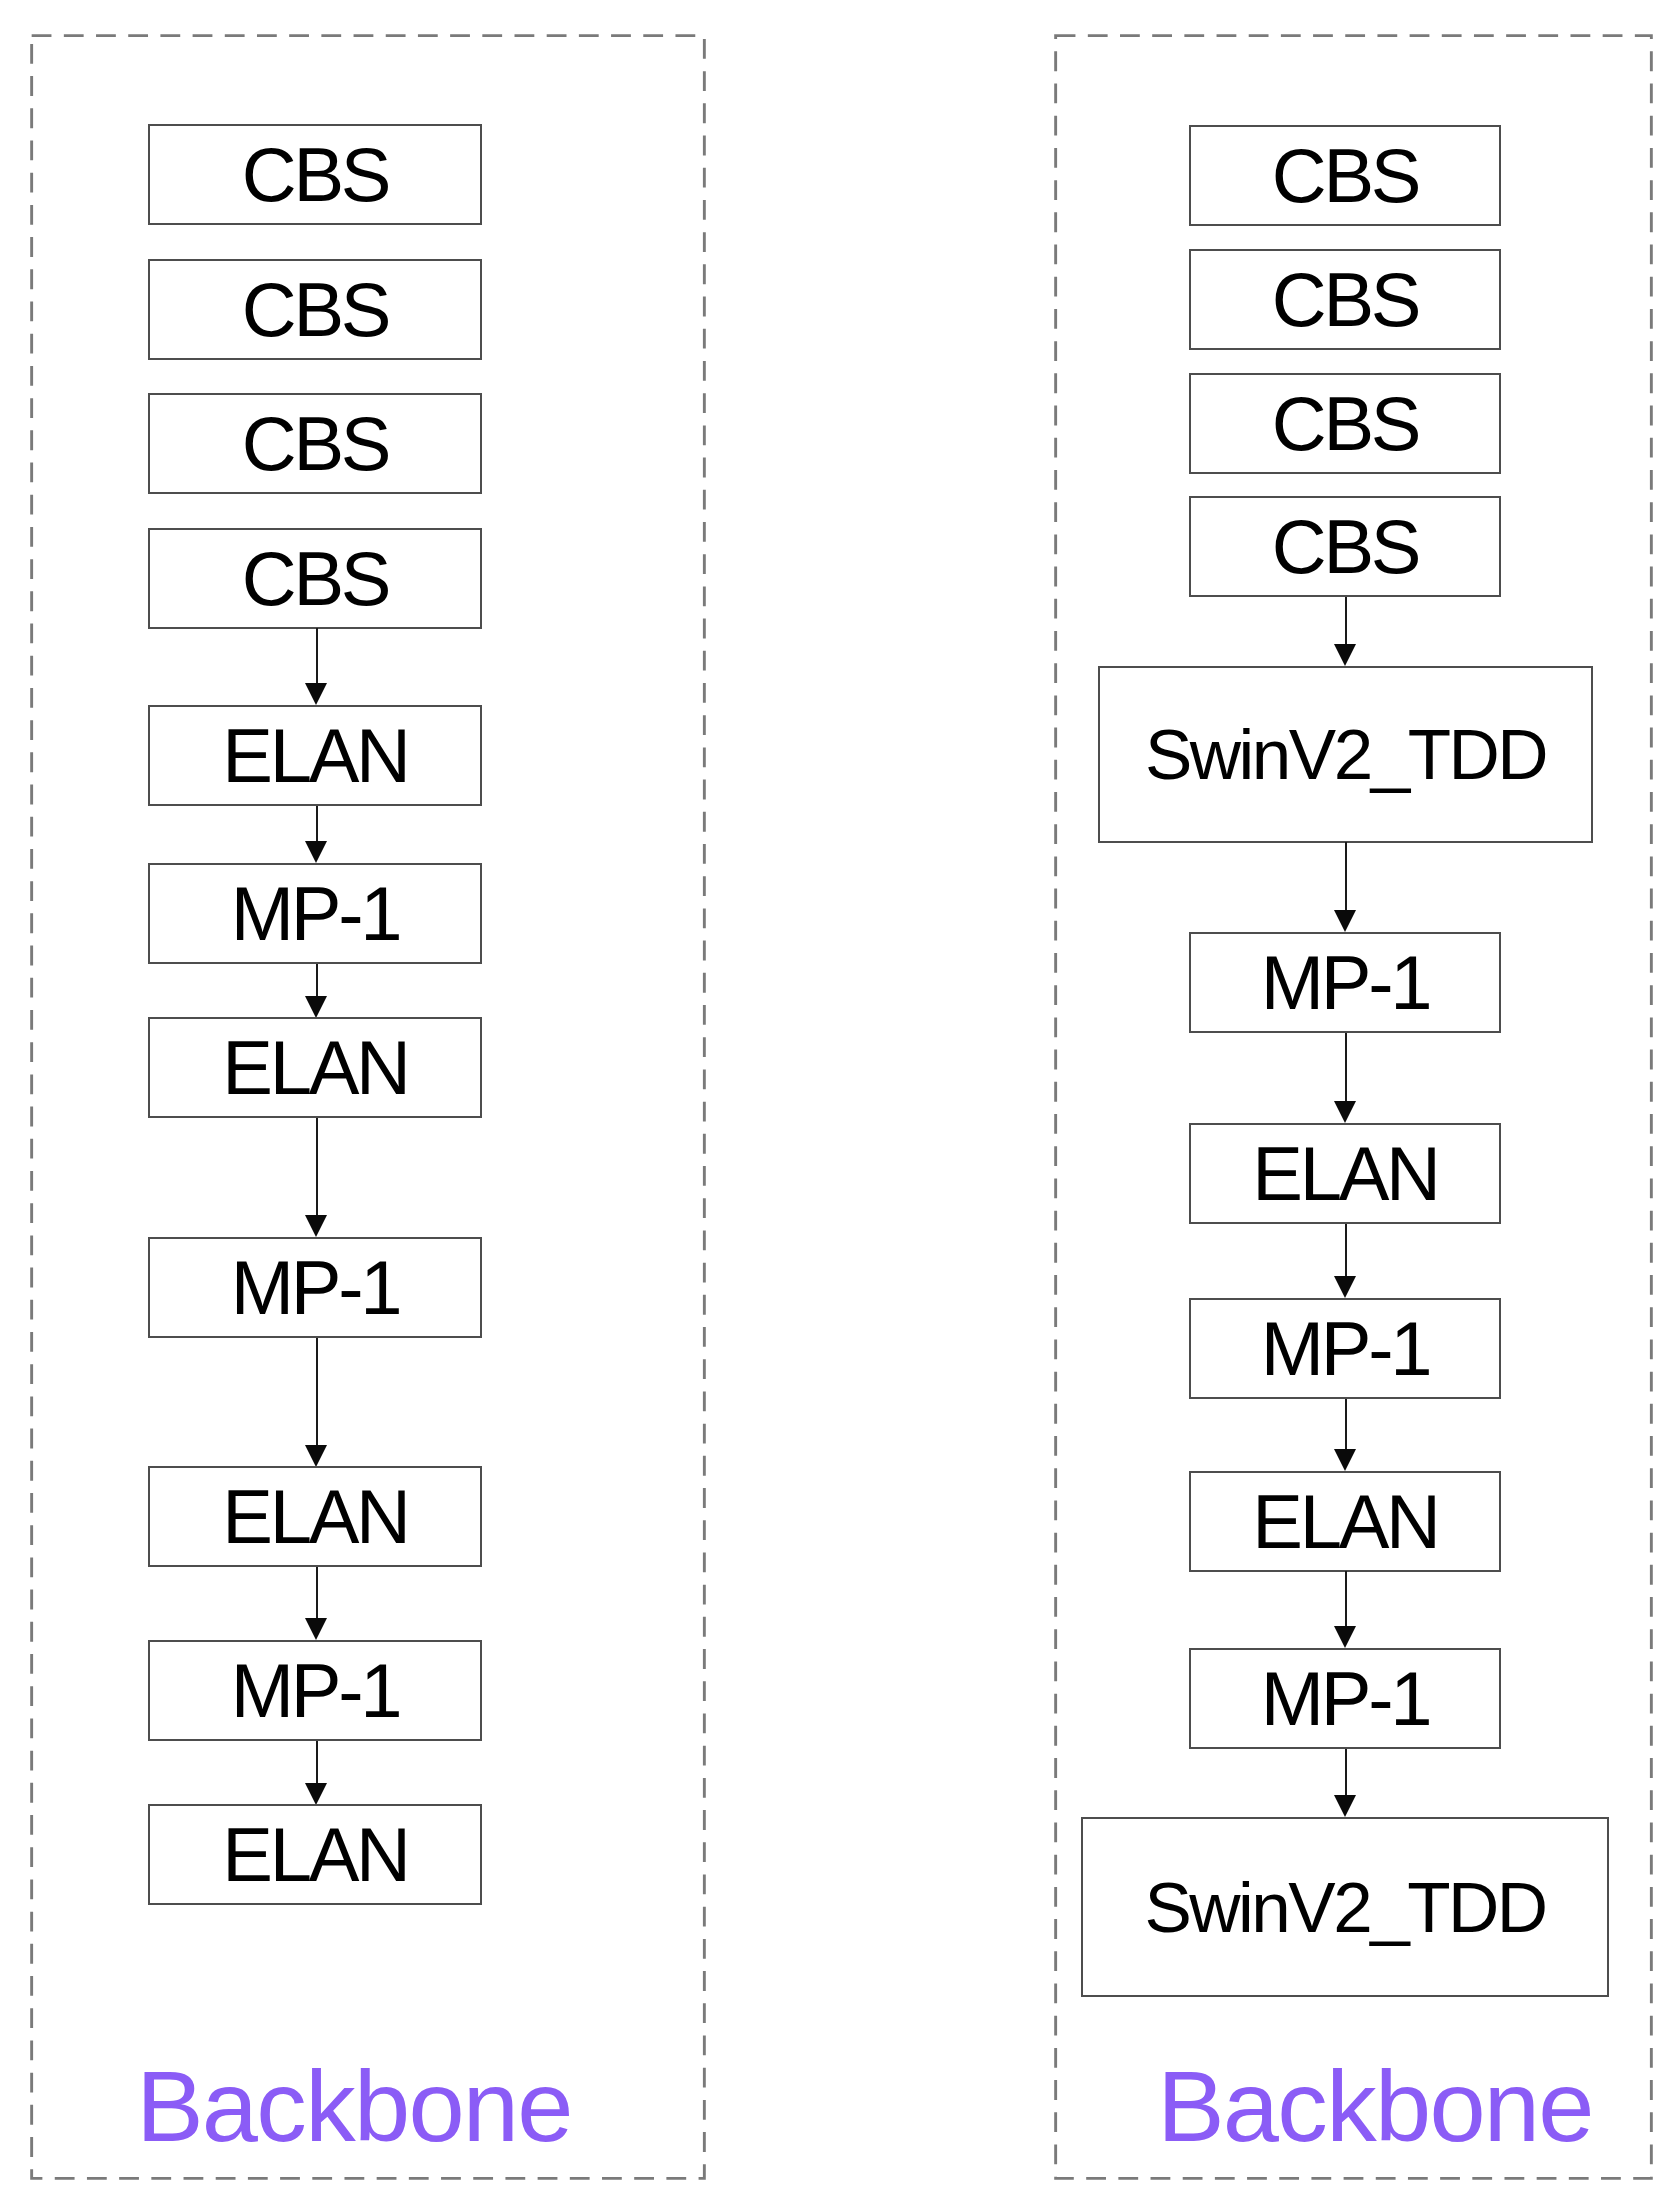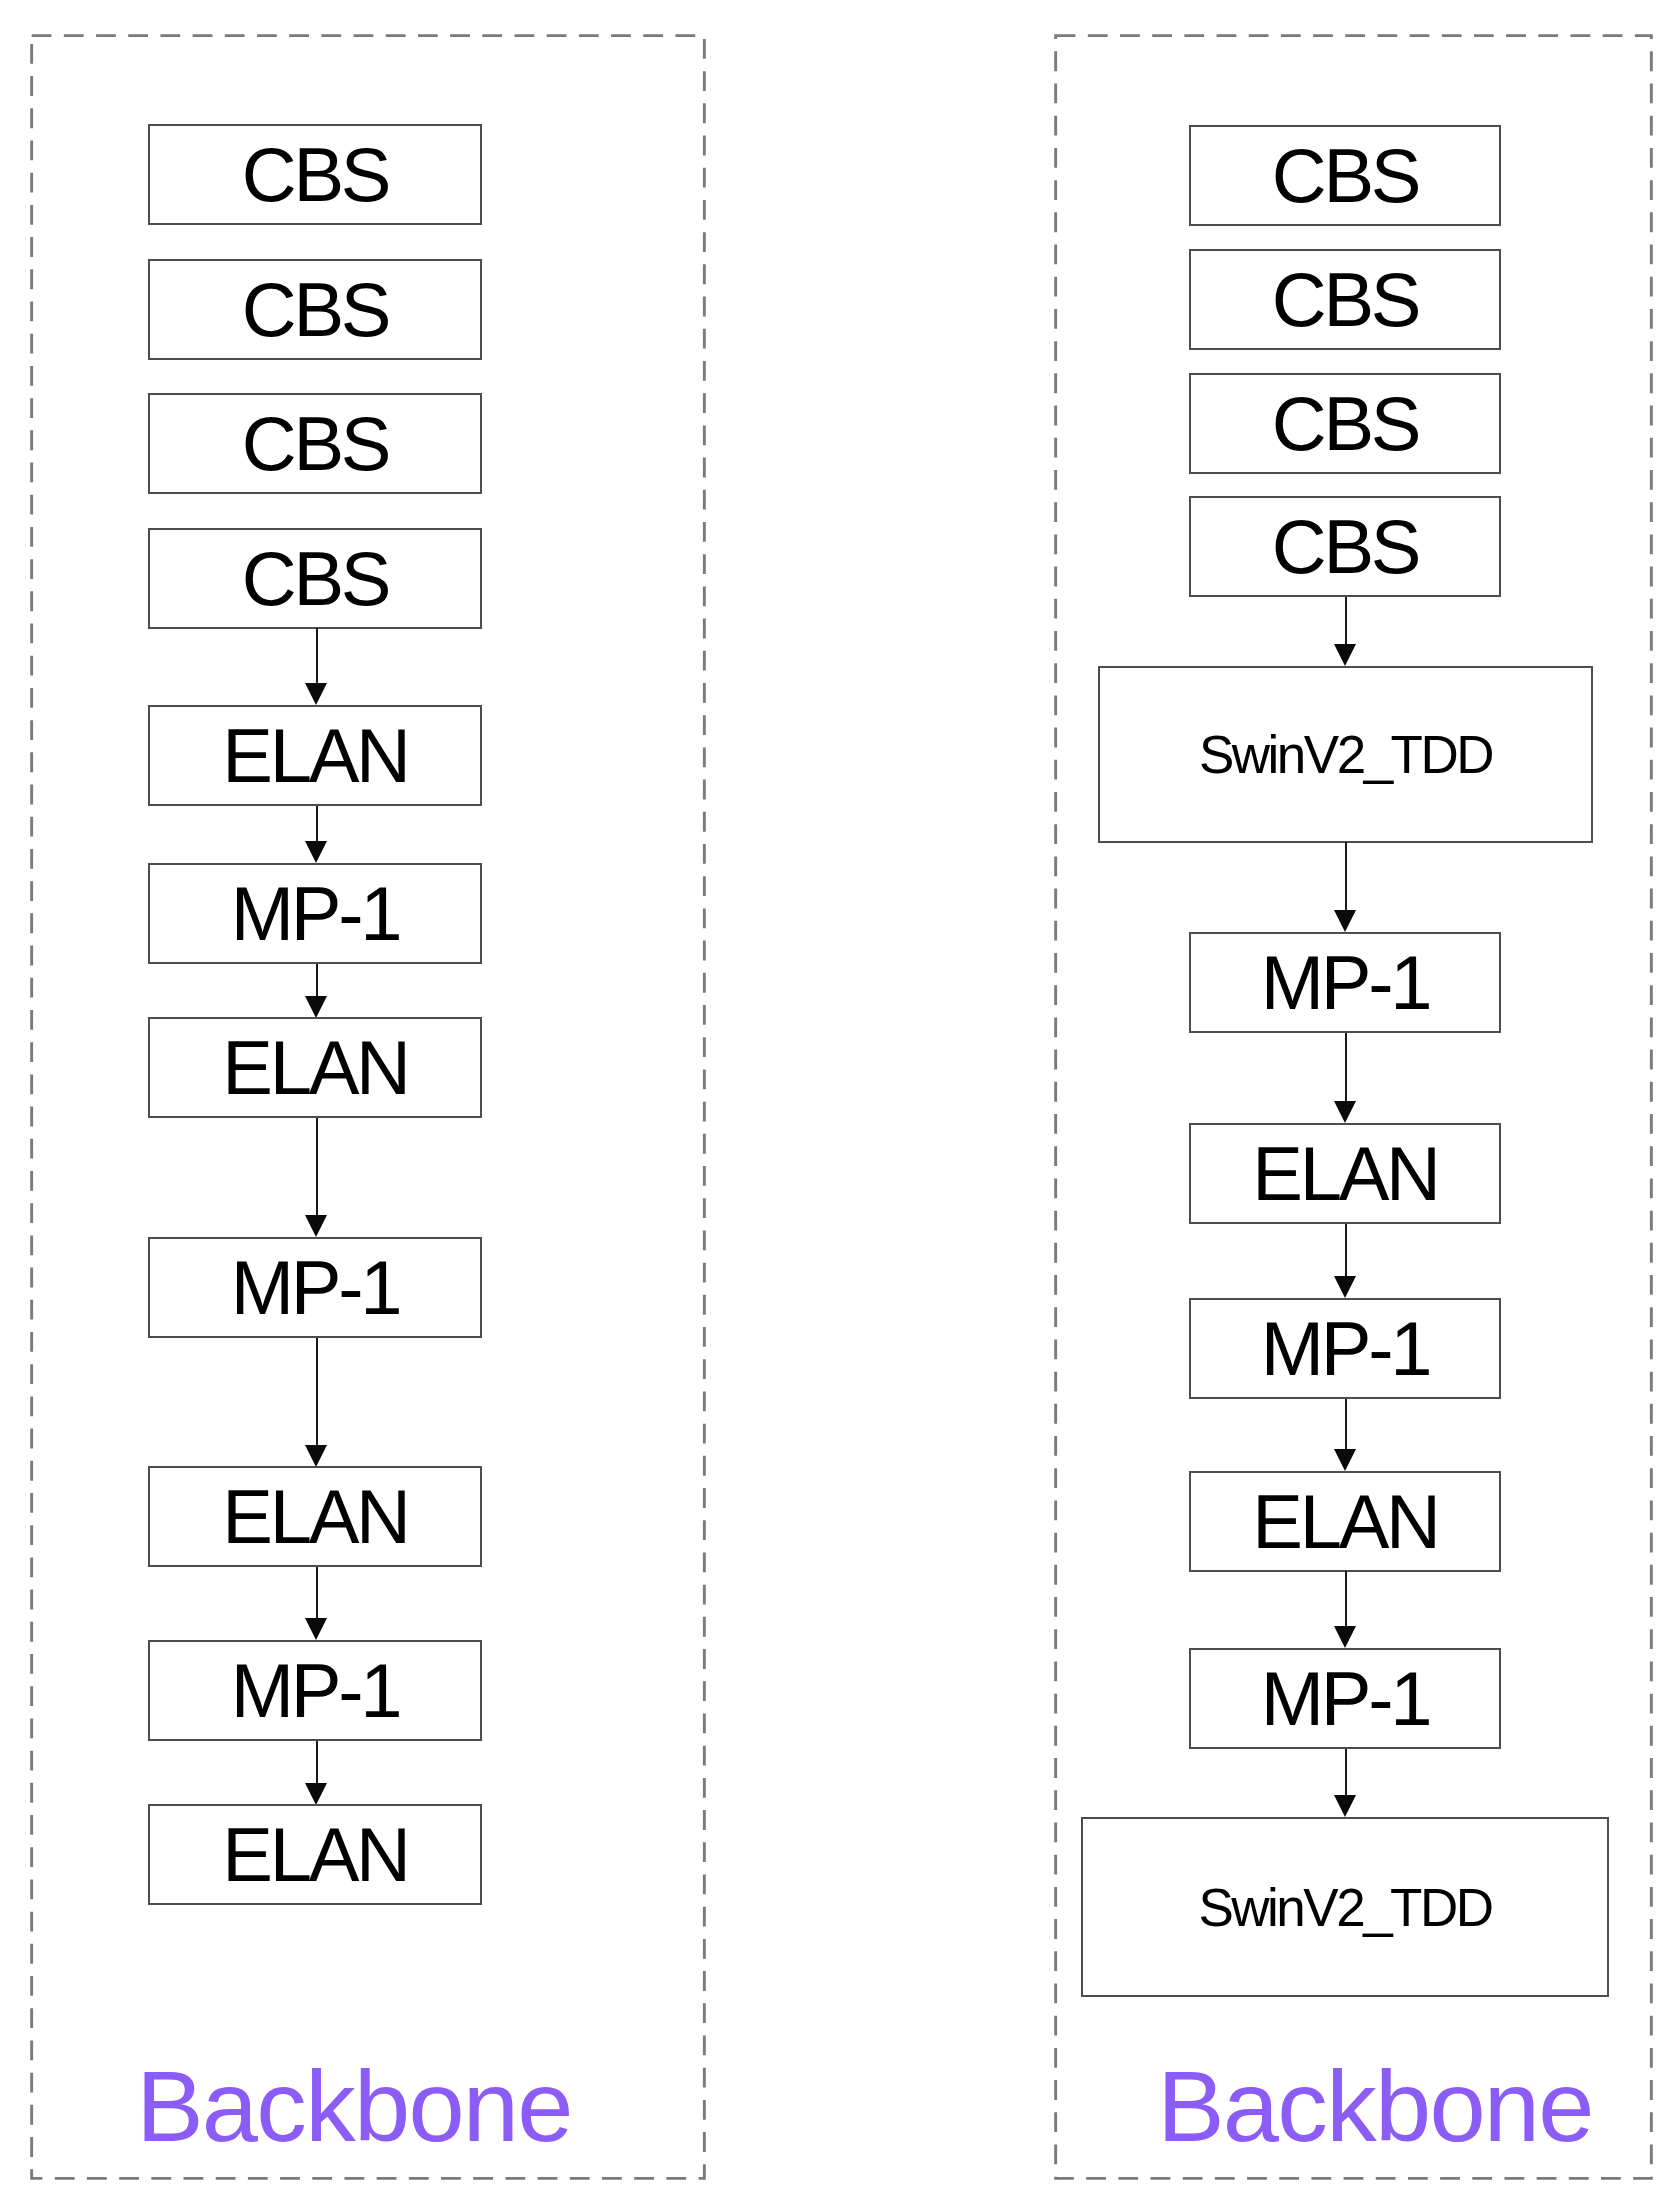--- a/index.html
+++ b/index.html
@@ -33,21 +33,21 @@
     border: 2.5px solid #4d4d4d;
     display: flex;
     align-items: center;
     justify-content: center;
     font-size: 76px;
     letter-spacing: -3.3px;
     color: #000000;
     white-space: nowrap;
   }
   .node.wide {
-    font-size: 53px;
+    font-size: 71px;
     letter-spacing: -2.5px;
   }
   .flow-arrow {
     position: absolute;
     width: 30px;
   }
   .flow-arrow .arrow-line {
     position: absolute;
     left: 50%;
     top: 0;

